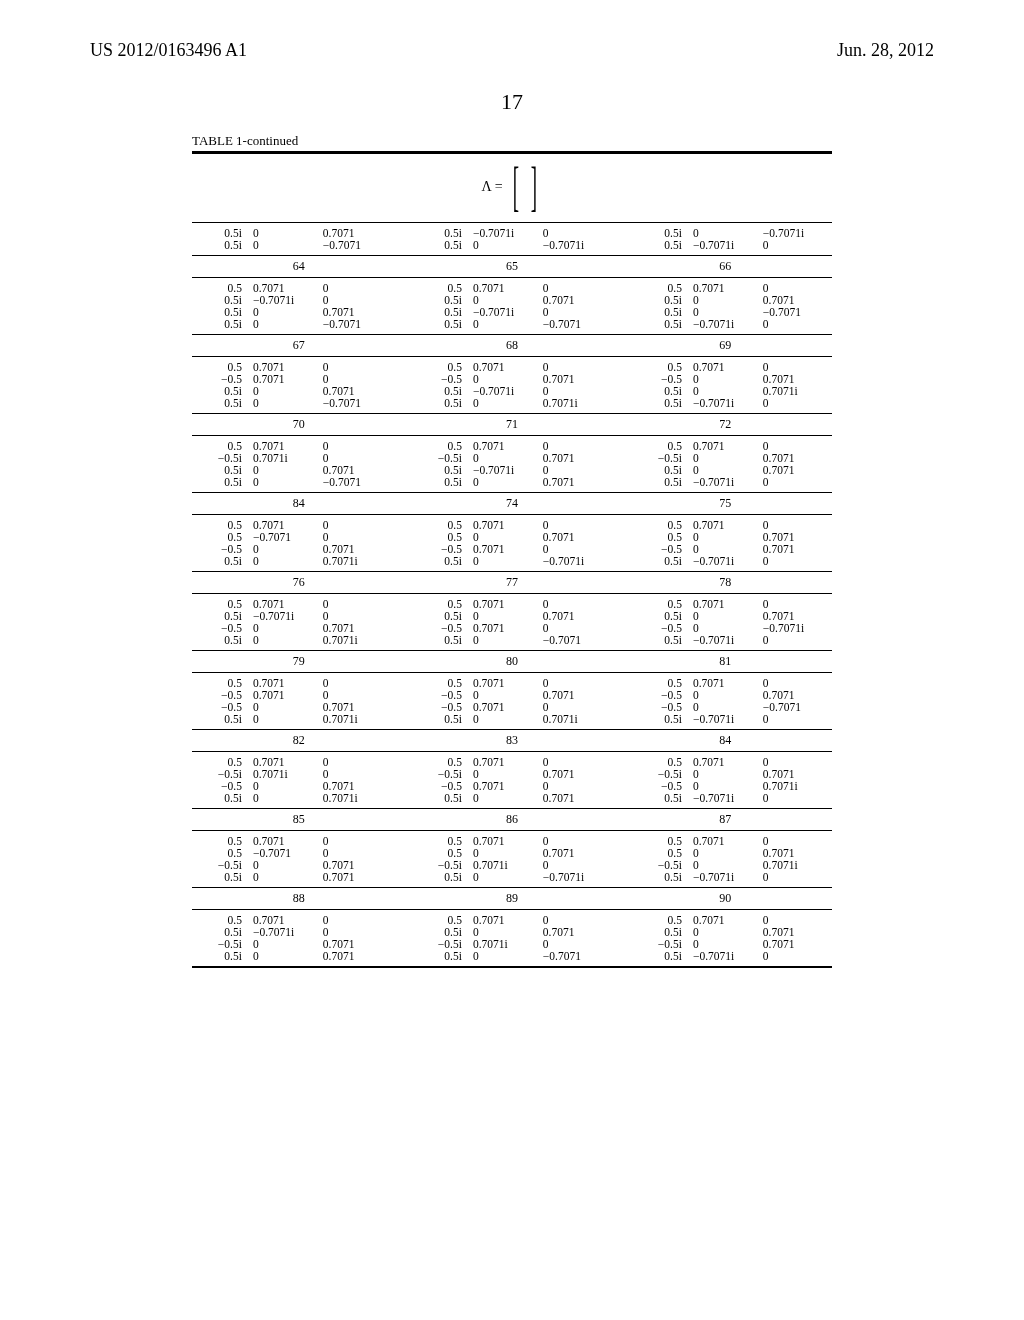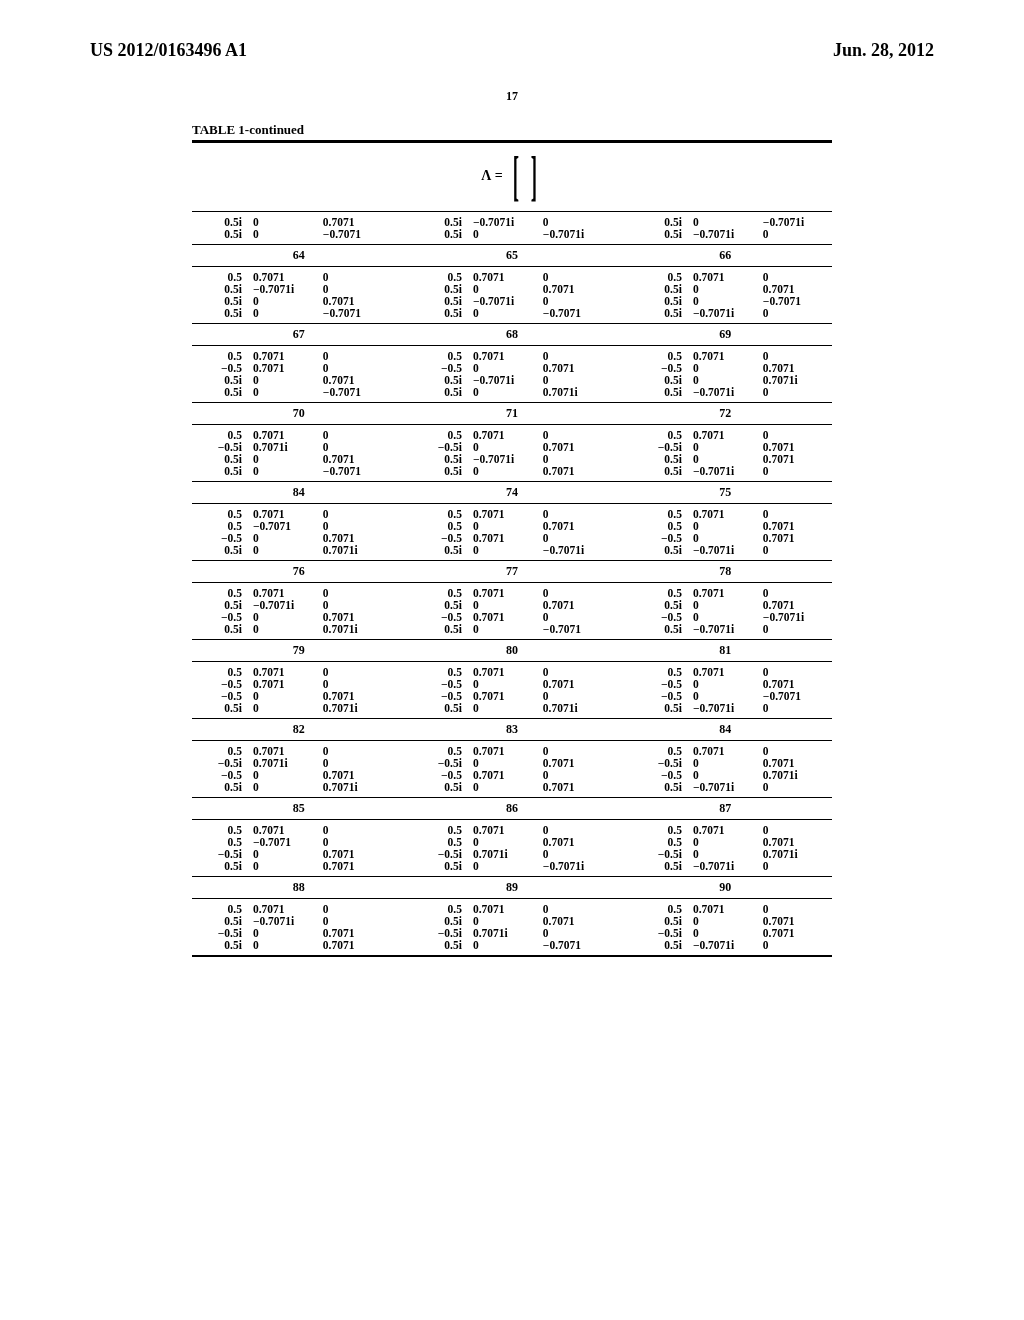--- a/index.html
+++ b/index.html
@@ -9,31 +9,30 @@
     font-family: "Times New Roman", Times, serif;
     color: #000;
     width: 1024px;
   }
   .page {
     width: 1024px;
     height: 1320px;
     position: relative;
     box-sizing: border-box;
     padding: 40px 90px 40px 90px;
-    font-weight: bold;
   }
   .header {
     display: flex;
     justify-content: space-between;
     font-size: 18px;
     margin-bottom: 28px;
   }
   .page-num {
     text-align: center;
-    font-size: 12px;
+    font-size: 22px;
     margin-bottom: 18px;
   }
   .table-wrap {
     margin: 0 auto;
     width: 640px;
     font-size: 12px;
   }
   .tcaption {
     text-align: left;
     font-size: 13px;

